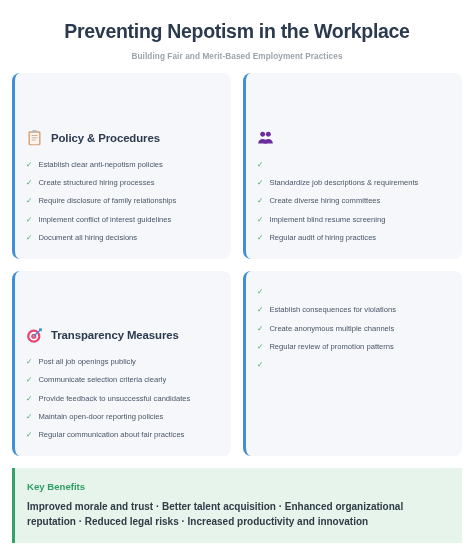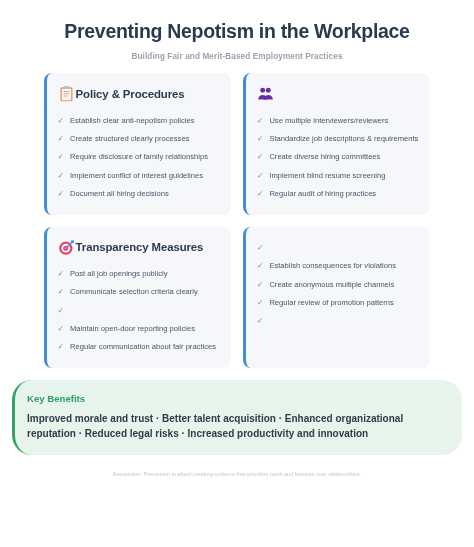--- a/index.html
+++ b/index.html
@@ -15,21 +15,20 @@
     overflow: hidden;
   }
 
   .page {
     width: 474px;
     height: 547px;
     box-sizing: border-box;
     padding: 14px 12px 0 12px;
     display: flex;
     flex-direction: column;
-    align-items: center;
   }
 
   
   .header {
     text-align: center;
     padding: 6px 10px 12px 10px;
   }
   .page-title {
     font-size: 19.5px;
     font-weight: bold;
@@ -55,22 +54,23 @@
   .card {
     background: #f5f7fa;
     border-left: 3px solid #3f8fd6;
     border-radius: 8px;
     padding: 12px 12px 12px 11px;
     box-sizing: border-box;
   }
   .card-head {
     display: flex;
     align-items: center;
-    gap: 1px;
+    gap: 8px;
     margin-bottom: 9px;
+    margin-top: 44px;
   }
   .card-icon {
     width: 17px;
     height: 17px;
     flex: 0 0 17px;
     display: flex;
     align-items: center;
     justify-content: center;
   }
   .card-icon svg { display: block; }
@@ -100,21 +100,21 @@
     font-size: 7.6px;
     line-height: 1.25;
     flex: 0 0 auto;
   }
 
   
   .benefits {
     margin-top: 12px;
     background: #e6f4ec;
     border-left: 3px solid #34a365;
-    border-radius: 20px;
+    border-radius: 0;
     padding: 13px 14px 14px 12px;
     box-sizing: border-box;
   }
   .benefits-title {
     font-size: 9.6px;
     font-weight: bold;
     color: #2f9e62;
     margin-bottom: 8px;
   }
   .benefits-body {
@@ -158,21 +158,21 @@
         </span>
         <span class="card-title">Policy &amp; Procedures</span>
       </div>
       <ul class="card-list">
         <li>
             <span class="tick">✓</span>
             <span>Establish clear anti-nepotism policies</span>
           </li>
         <li>
             <span class="tick">✓</span>
-            <span>Create structured clearly processes</span>
+            <span>Create structured hiring processes</span>
           </li>
         <li>
             <span class="tick">✓</span>
             <span>Require disclosure of family relationships</span>
           </li>
         <li>
             <span class="tick">✓</span>
             <span>Implement conflict of interest guidelines</span>
           </li>
         <li>
@@ -189,21 +189,20 @@
             <circle cx="8" cy="7.4" r="3.5" fill="#6b2d9e"></circle>
             <circle cx="16" cy="7.4" r="3.5" fill="#6b2d9e"></circle>
             <path d="M1.6 20.5c0-3.8 2.9-6.4 6.4-6.4s6.4 2.6 6.4 6.4z" fill="#6b2d9e"></path>
             <path d="M9.6 20.5c0-3.8 2.9-6.4 6.4-6.4s6.4 2.6 6.4 6.4z" fill="#6b2d9e"></path>
           </svg>
         </span>
       </div>
       <ul class="card-list">
         <li>
             <span class="tick">✓</span>
-            <span>Use multiple interviewers/reviewers</span>
           </li>
         <li>
             <span class="tick">✓</span>
             <span>Standardize job descriptions &amp; requirements</span>
           </li>
         <li>
             <span class="tick">✓</span>
             <span>Create diverse hiring committees</span>
           </li>
         <li>
@@ -235,20 +234,21 @@
         <li>
             <span class="tick">✓</span>
             <span>Post all job openings publicly</span>
           </li>
         <li>
             <span class="tick">✓</span>
             <span>Communicate selection criteria clearly</span>
           </li>
         <li>
             <span class="tick">✓</span>
+            <span>Provide feedback to unsuccessful candidates</span>
           </li>
         <li>
             <span class="tick">✓</span>
             <span>Maintain open-door reporting policies</span>
           </li>
         <li>
             <span class="tick">✓</span>
             <span>Regular communication about fair practices</span>
           </li>
       </ul>

